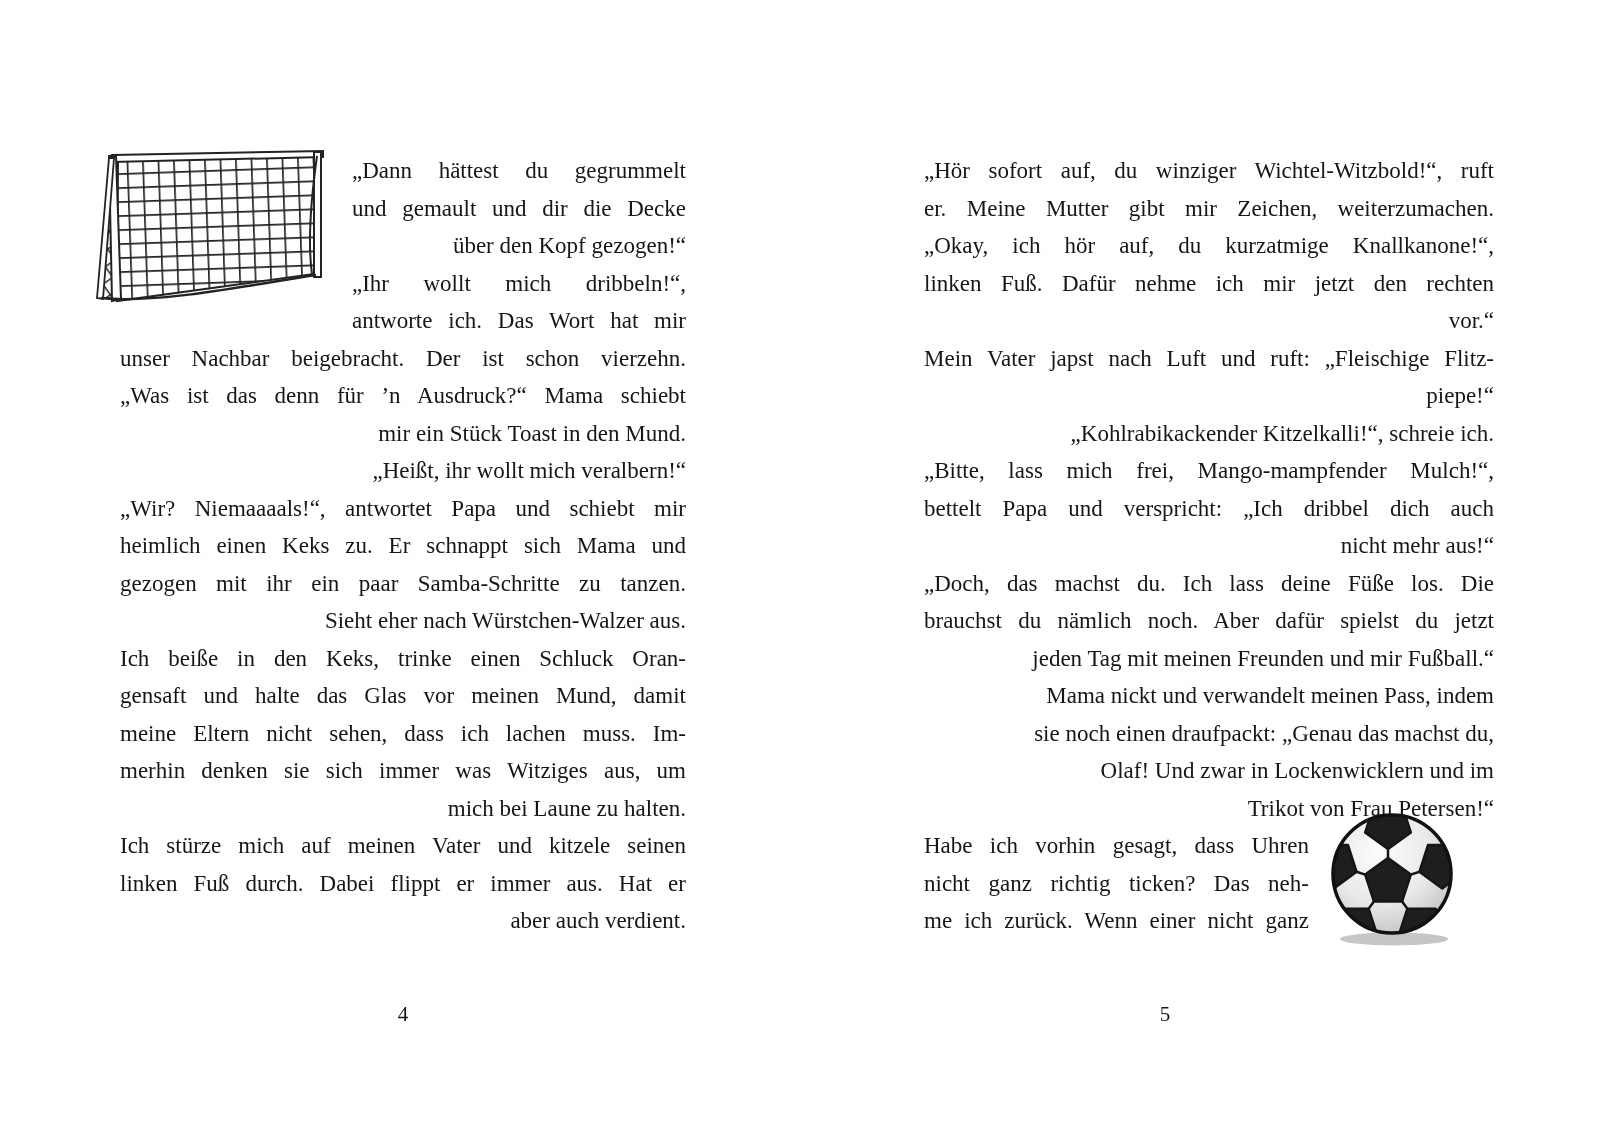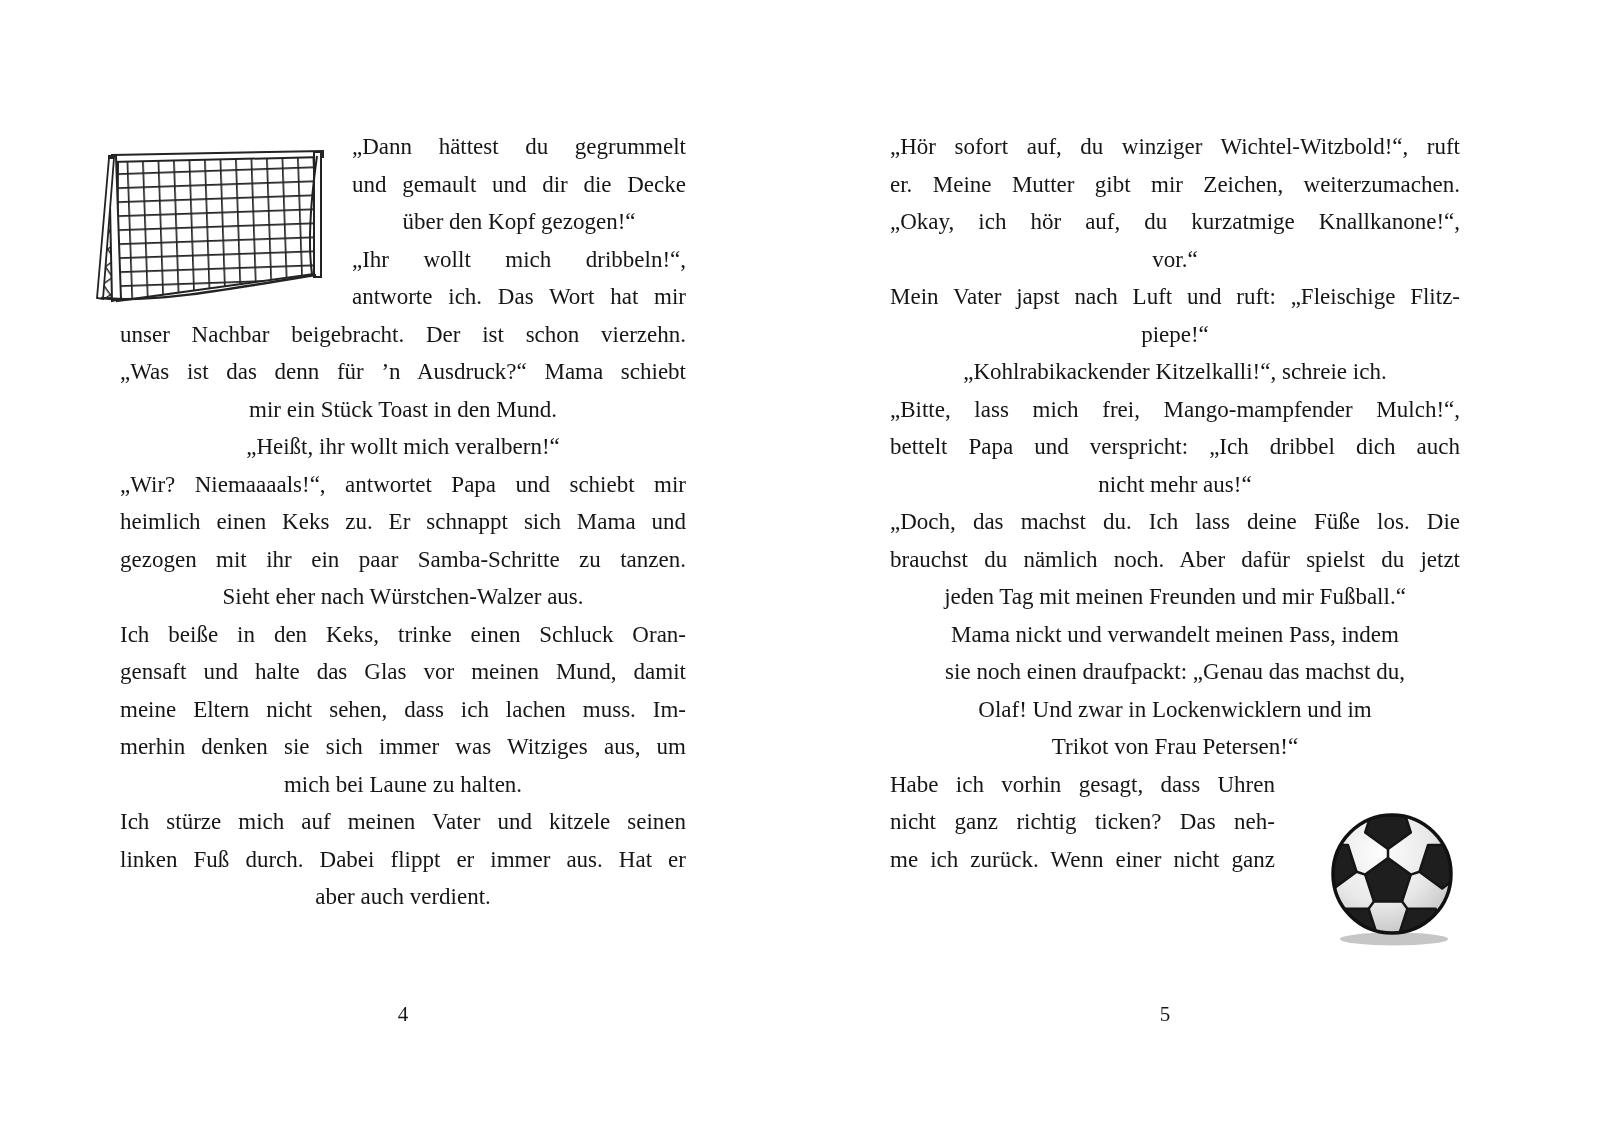--- a/index.html
+++ b/index.html
@@ -4,26 +4,26 @@
 <style>
   html,body{margin:0;padding:0;}
   body{
     width:1600px;height:1131px;
     background:#ffffff;
     position:relative;
     font-family:"Liberation Serif","DejaVu Serif",serif;
     color:#161616;
     overflow:hidden;
   }
-  .col{position:absolute;font-size:23px;line-height:37.5px;}
+  .col{position:absolute;font-size:23px;line-height:37.5px;margin-top:24px;}
   #col-left{left:120px;top:128px;width:566px;}
-  #col-right{left:890px;top:128px;width:570px;}
+  #col-right{left:924px;top:128px;width:570px;}
   .line{height:37.5px;white-space:normal;}
   .j{text-align:justify;text-align-last:justify;}
-  .l{text-align:center;text-align-last:auto;}
+  .l{text-align:right;text-align-last:auto;}
   .ind{padding-left:232px;}
   .shr{padding-right:185px;}
   .pagenum{position:absolute;top:1002px;font-size:21px;text-align:center;}
   #pn-left{left:120px;width:566px;}
   #pn-right{left:880px;width:570px;}
   #goal-svg{position:absolute;left:95px;top:146px;}
   #ball-svg{position:absolute;left:1326px;top:806px;}
 </style>
 </head>
 <body style="background: rgb(255, 255, 255); color: rgb(22, 22, 22);">
@@ -78,20 +78,21 @@
     <div class="line l">mich bei Laune zu halten.</div>
     <div class="line j">Ich stürze mich auf meinen Vater und kitzele seinen</div>
     <div class="line j">linken Fuß durch. Dabei flippt er immer aus. Hat er</div>
     <div class="line l">aber auch verdient.</div>
   </div>
 
   <div id="col-right" class="col">
     <div class="line j">„Hör sofort auf, du winziger Wichtel-Witzbold!“, ruft</div>
     <div class="line j">er. Meine Mutter gibt mir Zeichen, weiterzumachen.</div>
     <div class="line j">„Okay, ich hör auf, du kurzatmige Knallkanone!“,</div>
+    <div class="line j">linken Fuß. Dafür nehme ich mir jetzt den rechten</div>
     <div class="line l">vor.“</div>
     <div class="line j">Mein Vater japst nach Luft und ruft: „Fleischige Flitz-</div>
     <div class="line l">piepe!“</div>
     <div class="line l">„Kohlrabikackender Kitzelkalli!“, schreie ich.</div>
     <div class="line j">„Bitte, lass mich frei, Mango-mampfender Mulch!“,</div>
     <div class="line j">bettelt Papa und verspricht: „Ich dribbel dich auch</div>
     <div class="line l">nicht mehr aus!“</div>
     <div class="line j">„Doch, das machst du. Ich lass deine Füße los. Die</div>
     <div class="line j">brauchst du nämlich noch. Aber dafür spielst du jetzt</div>
     <div class="line l">jeden Tag mit meinen Freunden und mir Fußball.“</div>

